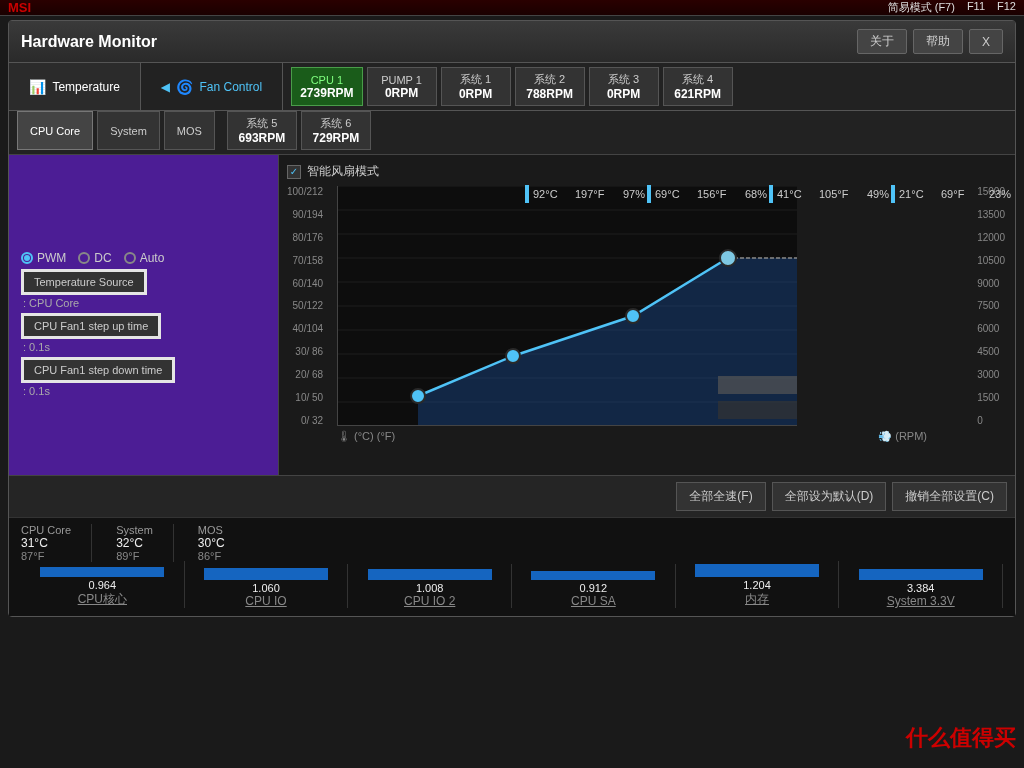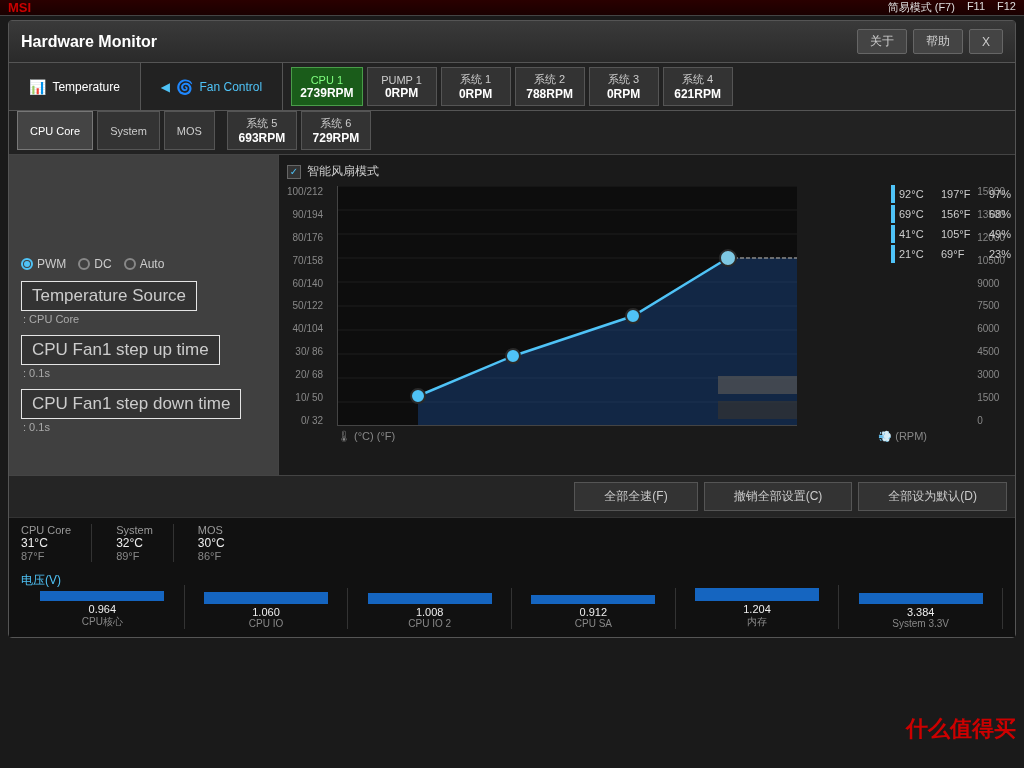--- a/index.html
+++ b/index.html
@@ -122,26 +122,26 @@
       color: #fff;
     }
     
     .main-content {
       display: flex;
       height: 320px;
     }
     
     .left-panel {
       width: 270px;
-      background: #404040;
+      background: #4c1d95;
       border-right: 1px solid #444;
       padding: 12px;
       display: flex;
       flex-direction: column;
-      gap: 10px;
+      gap: 4px;
     }
     .temp-tab {
       background: #333;
       border: 1px solid #555;
       color: #ccc;
       padding: 4px 12px;
       cursor: pointer;
       font-size: 11px;
     }
     .temp-tab.active {
@@ -175,25 +175,25 @@
     }
     .radio-circle.selected::after {
       content: '';
       width: 6px;
       height: 6px;
       border-radius: 50%;
       background: #4fc3f7;
     }
     .left-label-btn {
       background: #333;
-      border: 1px solid #e5e5e5;
+      border: 3px solid #e5e5e5;
       color: #ccc;
       padding: 4px 10px;
       cursor: pointer;
-      font-size: 17px;
+      font-size: 11px;
       text-align: center;
     }
     .left-value {
       color: #aaa;
       font-size: 11px;
       margin-top: 2px;
       padding-left: 2px;
     }
     
     .chart-area {
@@ -219,21 +219,21 @@
       cursor: pointer;
       font-size: 10px;
       color: #4fc3f7;
     }
     
     .temp-indicators {
       position: absolute;
       right: 4px;
       top: 30px;
       display: flex;
-      flex-direction: column;
+      flex-direction: row;
       gap: 2px;
     }
     .temp-row {
       display: flex;
       align-items: center;
       gap: 4px;
       font-size: 11px;
     }
     .temp-bar {
       width: 4px;
@@ -249,21 +249,21 @@
       justify-content: flex-end;
       gap: 6px;
       padding: 6px 8px;
       background: #252525;
       border-top: 1px solid #444;
     }
     .action-btn {
       background: #333;
       border: 1px solid #555;
       color: #ccc;
-      padding: 5px 29px;
+      padding: 5px 12px;
       cursor: pointer;
       font-size: 12px;
     }
     
     .status-bar {
       background: #111;
       padding: 6px 12px;
       display: flex;
       gap: 24px;
       border-top: 1px solid #333;
@@ -310,21 +310,21 @@
       justify-content: center;
       margin-bottom: 2px;
     }
     .v-bar {
       height: 10px;
       width: 80%;
       background: #1565c0;
     }
     .v-bar.highlight { background: #3399ff; }
     .v-val { color: #eee; font-size: 11px; }
-    .v-name { color: #888; font-size: 10px; }
+    .v-name { color: #888; font-size: 12px; text-decoration: underline; }
   </style>
 </head>
 <body>
 
 <div class="msi-bar">
   <span class="msi-logo">MSI</span>
   <div class="msi-top-right">
     <span>简易模式 (F7)</span>
     <span>F11</span>
     <span>F12</span>
@@ -538,22 +538,22 @@
           <span class="t-c">21°C</span>
           <span class="t-f">69°F</span>
           <span class="t-pct">23%</span>
         </div>
       </div>
     </div>
   </div>
 
   <div class="action-bar">
     <button class="action-btn">全部全速(F)</button>
+    <button class="action-btn">全部设为默认(D)</button>
     <button class="action-btn">撤销全部设置(C)</button>
-    <button class="action-btn">全部设为默认(D)</button>
   </div>
 
   <div class="status-bar">
     <div class="status-item">
       <span class="status-name">CPU Core</span>
       <span class="status-val">31°C</span>
       <span class="status-f">87°F</span>
     </div>
     <div class="status-item">
       <span class="status-name">System</span>
@@ -561,21 +561,20 @@
       <span class="status-f">89°F</span>
     </div>
     <div class="status-item">
       <span class="status-name">MOS</span>
       <span class="status-val">30°C</span>
       <span class="status-f">86°F</span>
     </div>
   </div>
 
   <div class="voltage-section">
-    <div class="voltage-label">电压(V)</div>
     <div class="voltage-bars">
 
       <div class="voltage-item">
         <div class="v-bar-container">
           <div class="v-bar" style="height:10px;"></div>
         </div>
         <span class="v-val">0.964</span>
         <span class="v-name">CPU核心</span>
       </div>
 
@@ -618,15 +617,15 @@
         </div>
         <span class="v-val">3.384</span>
         <span class="v-name">System 3.3V</span>
       </div>
 
     </div>
   </div>
 
 </div>
 
-<div style="position:fixed; bottom:24px; right:8px; display:flex; align-items:center; gap:4px;">
+<div style="position:fixed; bottom:15px; right:8px; display:flex; align-items:center; gap:4px;">
   <span style="color:#cc0000; font-size:22px; font-weight:bold;">什么值得买</span>
 </div>
 
 </body></html>

